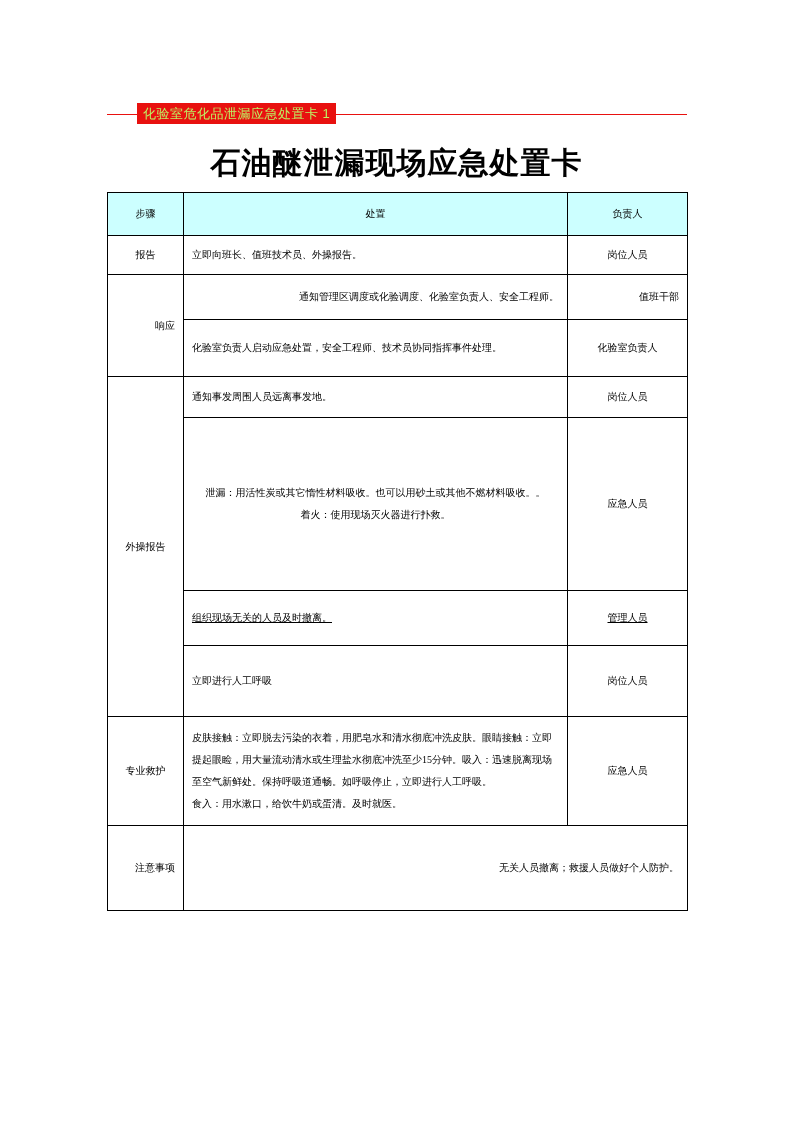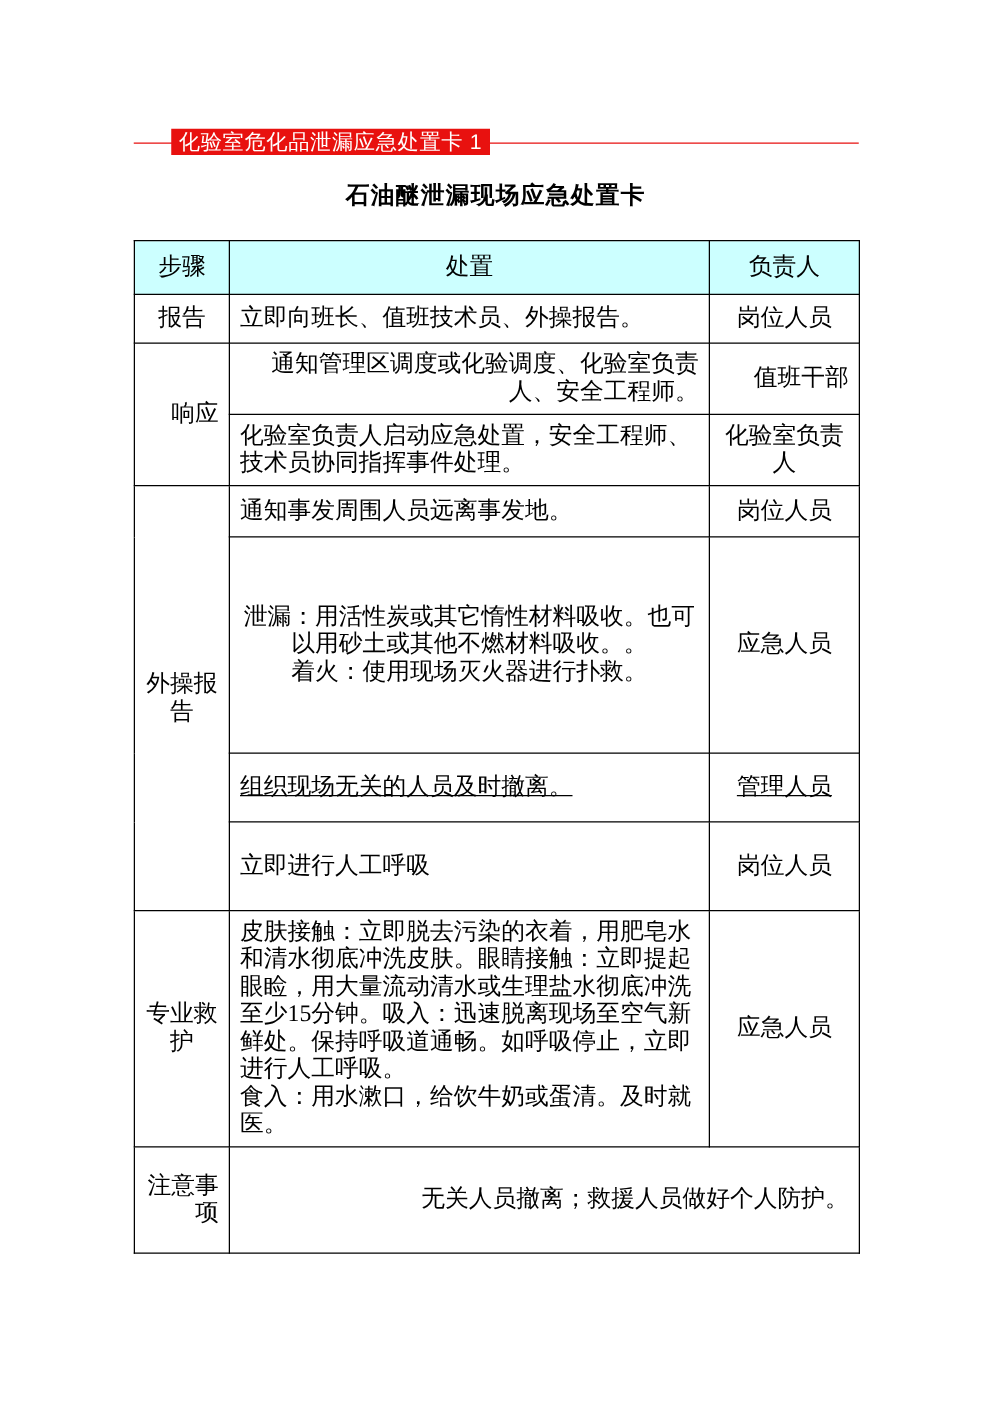--- a/index.html
+++ b/index.html
@@ -36,50 +36,50 @@
     top: 11px;
     width: 580px;
     height: 1px;
     background: #e8110f;
   }
   .header-tag {
     position: absolute;
     left: 30px;
     top: 0px;
     background: #e8110f;
-    color: #ffffff;
-    font-size: 17px;
+    color: #bef264;
+    font-size: 13px;
     line-height: 21px;
     padding: 0 6px;
     font-family: "Liberation Sans", "DejaVu Sans", sans-serif;
     letter-spacing: 0.5px;
     white-space: nowrap;
   }
   .doc-title {
     position: absolute;
     left: 0;
     top: 143px;
     width: 793px;
     text-align: center;
-    font-size: 19px;
+    font-size: 30px;
     font-weight: bold;
     letter-spacing: 1px;
     font-family: "Liberation Serif", "DejaVu Serif", serif;
   }
   table.main {
     position: absolute;
     left: 107px;
     top: 192px;
     width: 580px;
     border-collapse: collapse;
     table-layout: fixed;
   }
   table.main td {
     border: 1px solid #000000;
-    font-size: 19px;
+    font-size: 10px;
     line-height: 22px;
     padding: 6px 8px;
     vertical-align: middle;
     word-break: break-all;
   }
   .col-step { width: 76px; }
   .col-act  { width: 384px; }
   .col-resp { width: 120px; }
 
   thead td {

